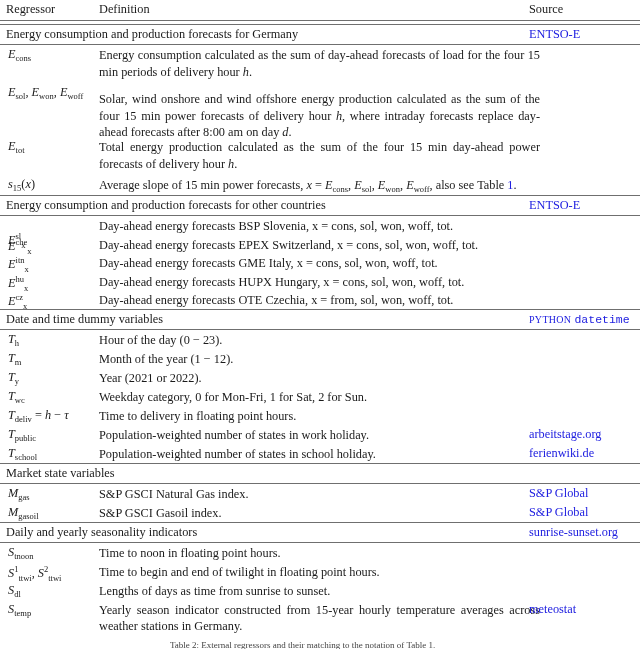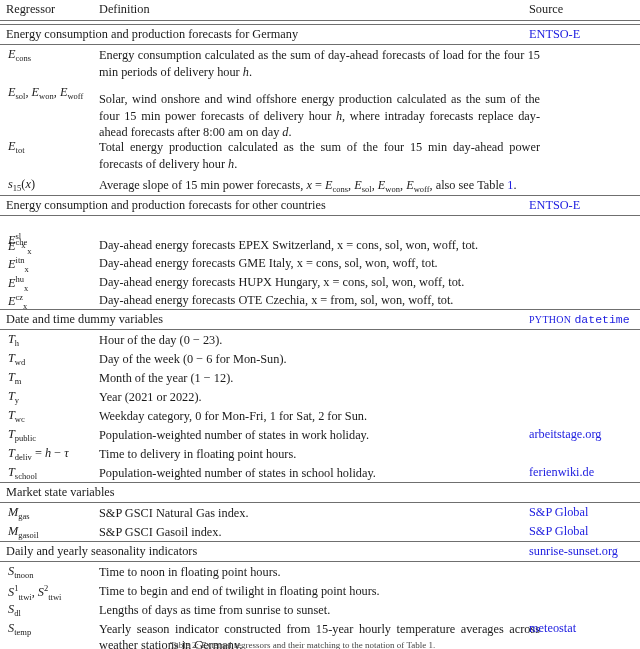--- a/index.html
+++ b/index.html
@@ -56,20 +56,21 @@
         <span class="c2 just" style="top: 2px;">Average slope of 15 min power forecasts, <i>x</i> = <i>E</i><sub>cons</sub>, <i>E</i><sub>sol</sub>, <i>E</i><sub>won</sub>, <i>E</i><sub>woff</sub>, also see Table <span class="link">1</span>.</span>
       </div>
       <div class="rule"></div>
       <div class="sect">
         <span class="lbl">Energy consumption and production forecasts for other countries</span>
         <span class="src link">ENTSO-E</span>
       </div>
       <div class="rule"></div>
       <div class="row" style="height: 18.6px;">
         <span class="c1" style="top: 0; margin-top: 15px;"><i>E</i><sup>sl</sup><sub>x</sub></span>
+        <span class="c2 just" style="top: 2px;">Day-ahead energy forecasts BSP Slovenia, x = cons, sol, won, woff, tot.</span>
       </div>
       <div class="row" style="height: 18.6px;">
         <span class="c1" style="top: 2px;"><i>E</i><sup>che</sup><sub>x</sub></span>
         <span class="c2 just" style="top: 2px;">Day-ahead energy forecasts EPEX Switzerland, x = cons, sol, won, woff, tot.</span>
       </div>
       <div class="row" style="height: 18.6px;">
         <span class="c1" style="top: 2px;"><i>E</i><sup>itn</sup><sub>x</sub></span>
         <span class="c2 just" style="top: 2px;">Day-ahead energy forecasts GME Italy, x = cons, sol, won, woff, tot.</span>
       </div>
       <div class="row" style="height: 18.6px; padding-left: 7px;">
@@ -84,43 +85,39 @@
       <div class="sect">
         <span class="lbl">Date and time dummy variables</span>
         <span class="src link"><span class="sc">PYTHON</span> <span class="mono">datetime</span></span>
       </div>
       <div class="rule"></div>
       <div class="row" style="height: 19px;">
         <span class="c1" style="top: 2px;"><i>T</i><sub>h</sub></span>
         <span class="c2 just" style="top: 2px;">Hour of the day (0 − 23).</span>
       </div>
       <div class="row" style="height: 19px;">
-        <span class="c1" style="top: 2px;"><i>T</i><sub>wd</sub></span>
-        <span class="c2 just" style="top: 2px;">Day of the week (0 − 6 for Mon-Sun).</span>
-      </div>
-      <div class="row" style="height: 19px;">
         <span class="c1" style="top: 2px;"><i>T</i><sub>m</sub></span>
         <span class="c2 just" style="top: 2px;">Month of the year (1 − 12).</span>
       </div>
       <div class="row" style="height: 19px;">
         <span class="c1" style="top: 2px;"><i>T</i><sub>y</sub></span>
         <span class="c2 just" style="top: 2px;">Year (2021 or 2022).</span>
       </div>
       <div class="row" style="height: 19px;">
         <span class="c1" style="top: 2px;"><i>T</i><sub>wc</sub></span>
         <span class="c2 just" style="top: 2px;">Weekday category, 0 for Mon-Fri, 1 for Sat, 2 for Sun.</span>
       </div>
       <div class="row" style="height: 19px;">
+        <span class="c1" style="top: 2px;"><i>T</i><sub>deliv</sub> = <i>h</i> − <i>τ</i></span>
+        <span class="c2 just" style="top: 2px;">Time to delivery in floating point hours.</span>
+      </div>
+      <div class="row" style="height: 19px;">
         <span class="c1" style="top: 2px;"><i>T</i><sub>public</sub></span>
         <span class="c2 just" style="top: 2px;">Population-weighted number of states in work holiday.</span>
         <span class="c3 link" style="top: 2px;">arbeitstage.org</span>
-      </div>
-      <div class="row" style="height: 19px;">
-        <span class="c1" style="top: 2px;"><i>T</i><sub>deliv</sub> = <i>h</i> − <i>τ</i></span>
-        <span class="c2 just" style="top: 2px;">Time to delivery in floating point hours.</span>
       </div>
       <div class="row" style="height: 19px;">
         <span class="c1" style="top: 2px;"><i>T</i><sub>school</sub></span>
         <span class="c2 just" style="top: 2px;">Population-weighted number of states in school holiday.</span>
         <span class="c3 link" style="top: 2px;">ferienwiki.de</span>
       </div>
       <div class="rule"></div>
       <div class="sect">
         <span class="lbl">Market state variables</span>
       </div>

